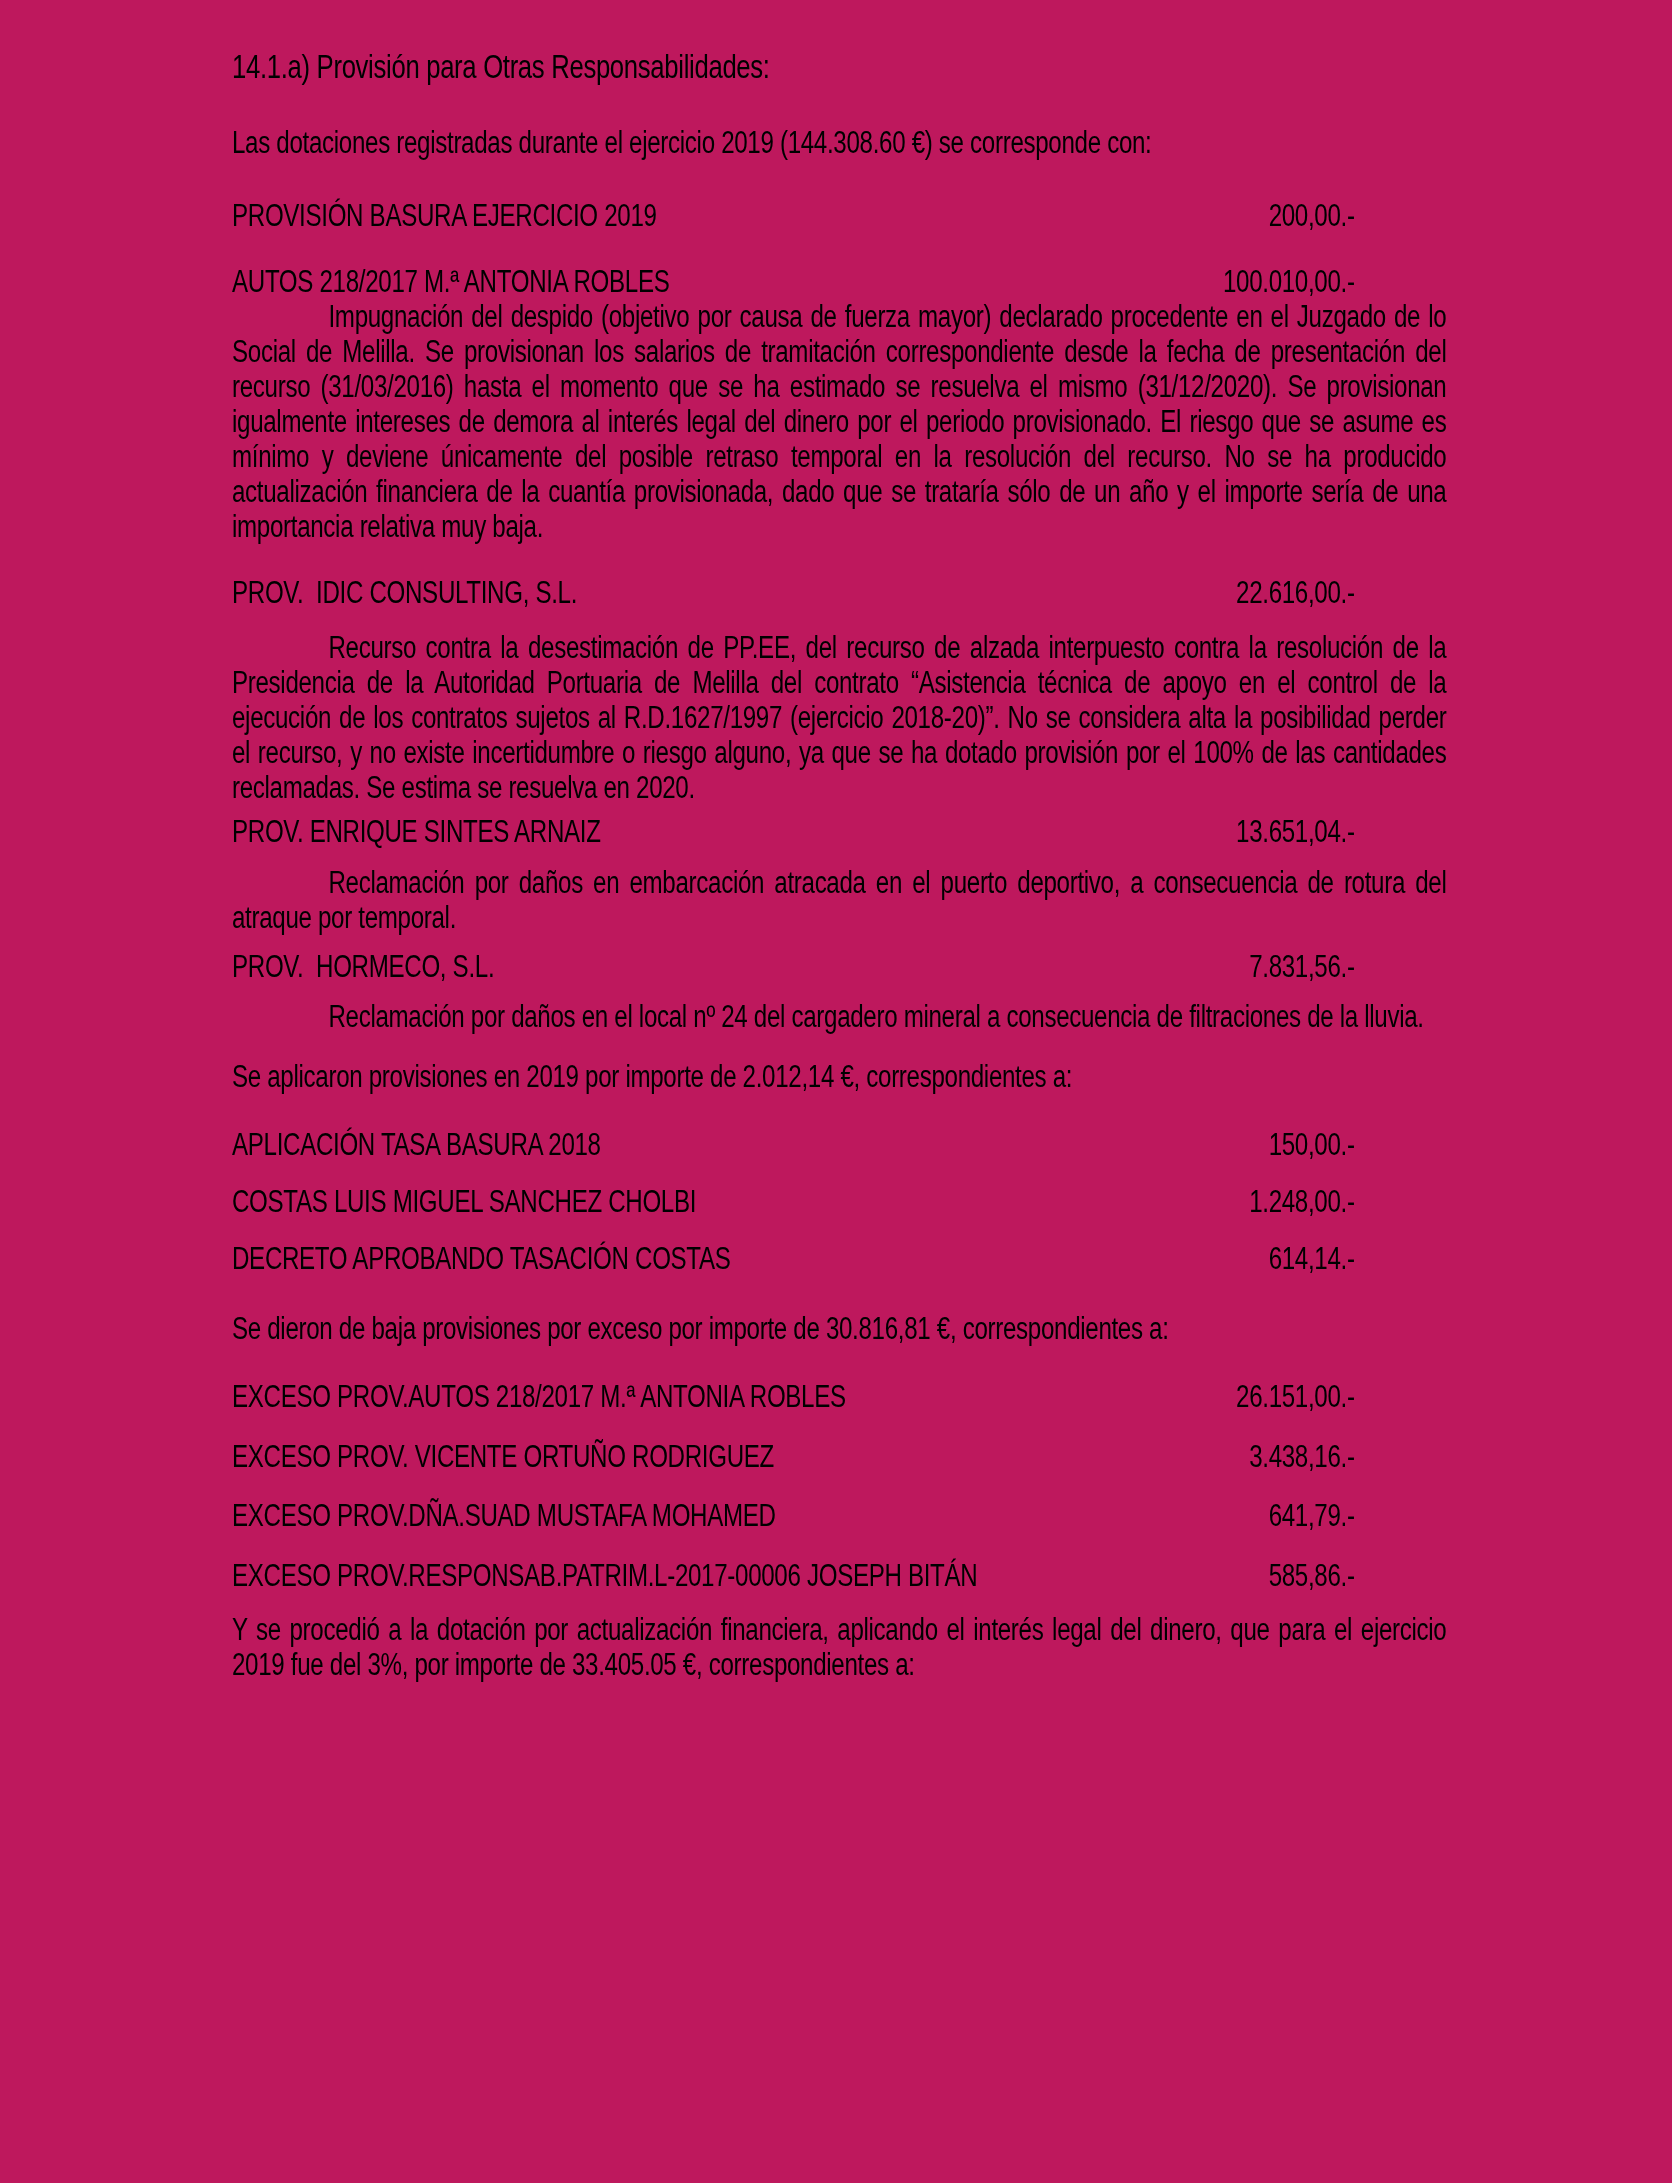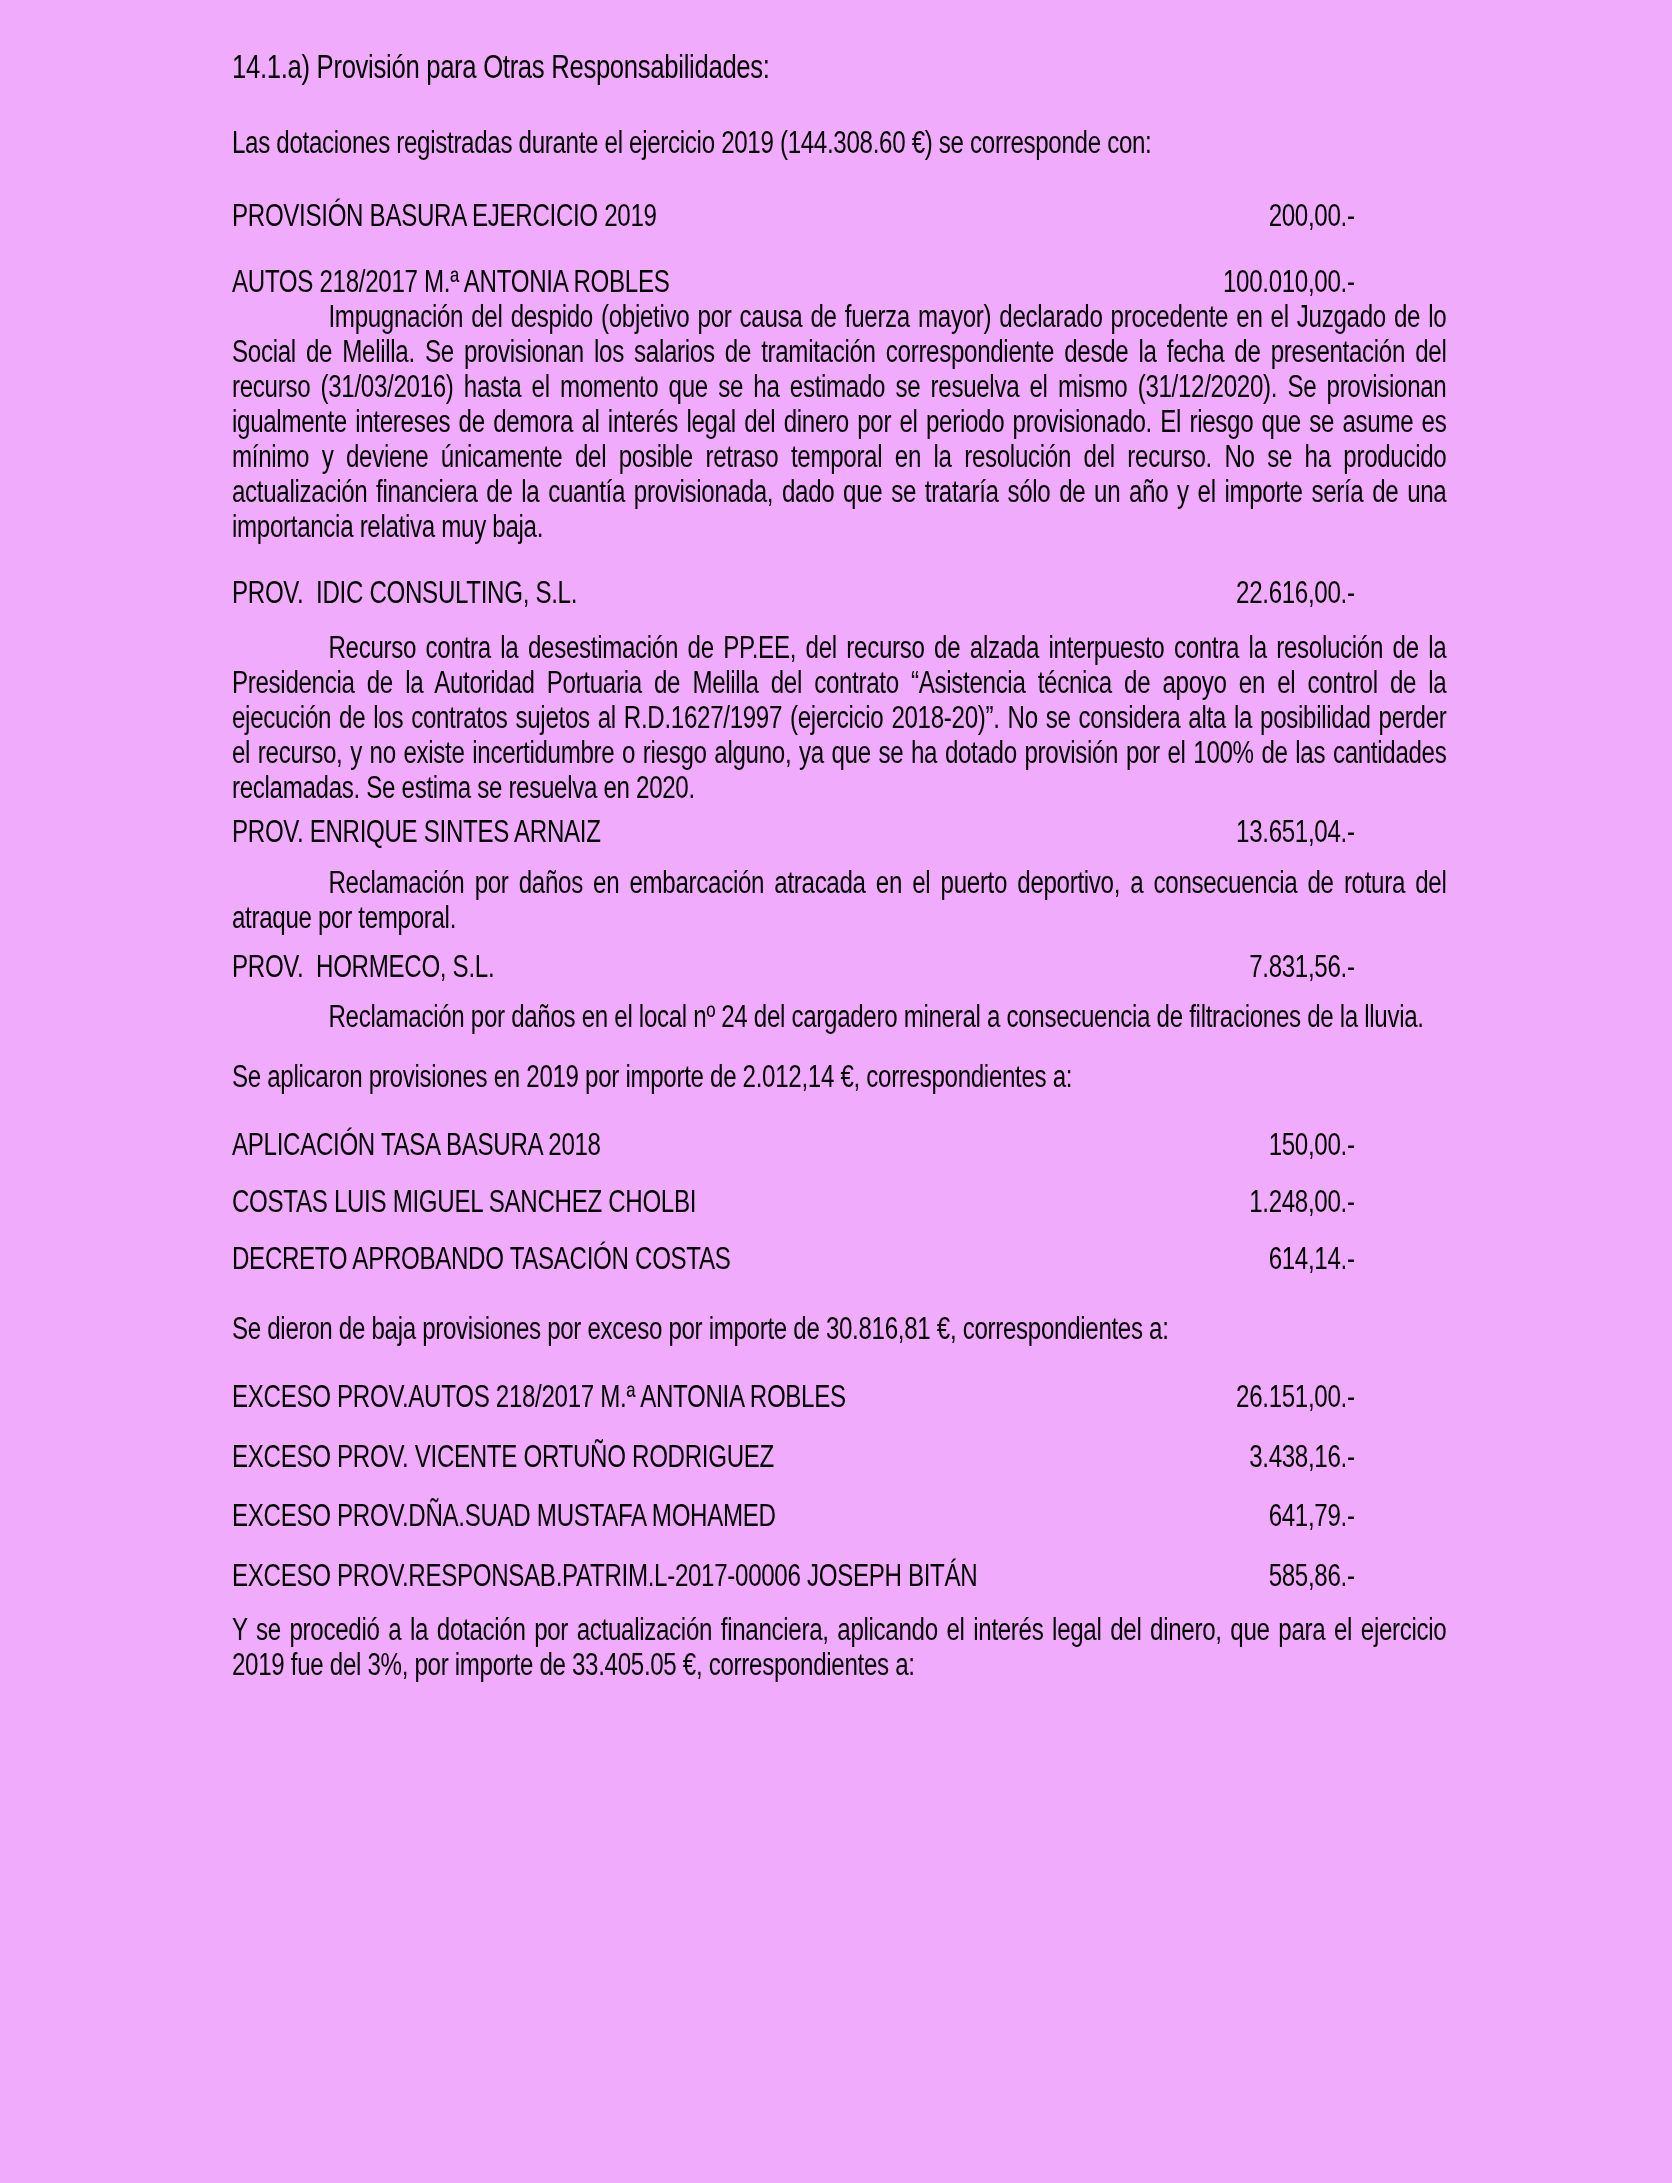--- a/index.html
+++ b/index.html
@@ -11,21 +11,21 @@
     width: 1672px;
     height: 2183px;
     position: relative;
     overflow: hidden;
     font-family: "Liberation Sans", "DejaVu Sans", sans-serif;
     color: #000000;
   }
   .page {
     position: absolute;
     inset: 0;
-    background: #f0abfc;
+    background: #be185d;
   }
   
   .content {
     position: absolute;
     left: 232px;
     top: 0;
     width: 1561px;
     transform: scaleX(0.778);
     transform-origin: 0 0;
     font-size: 31px;

